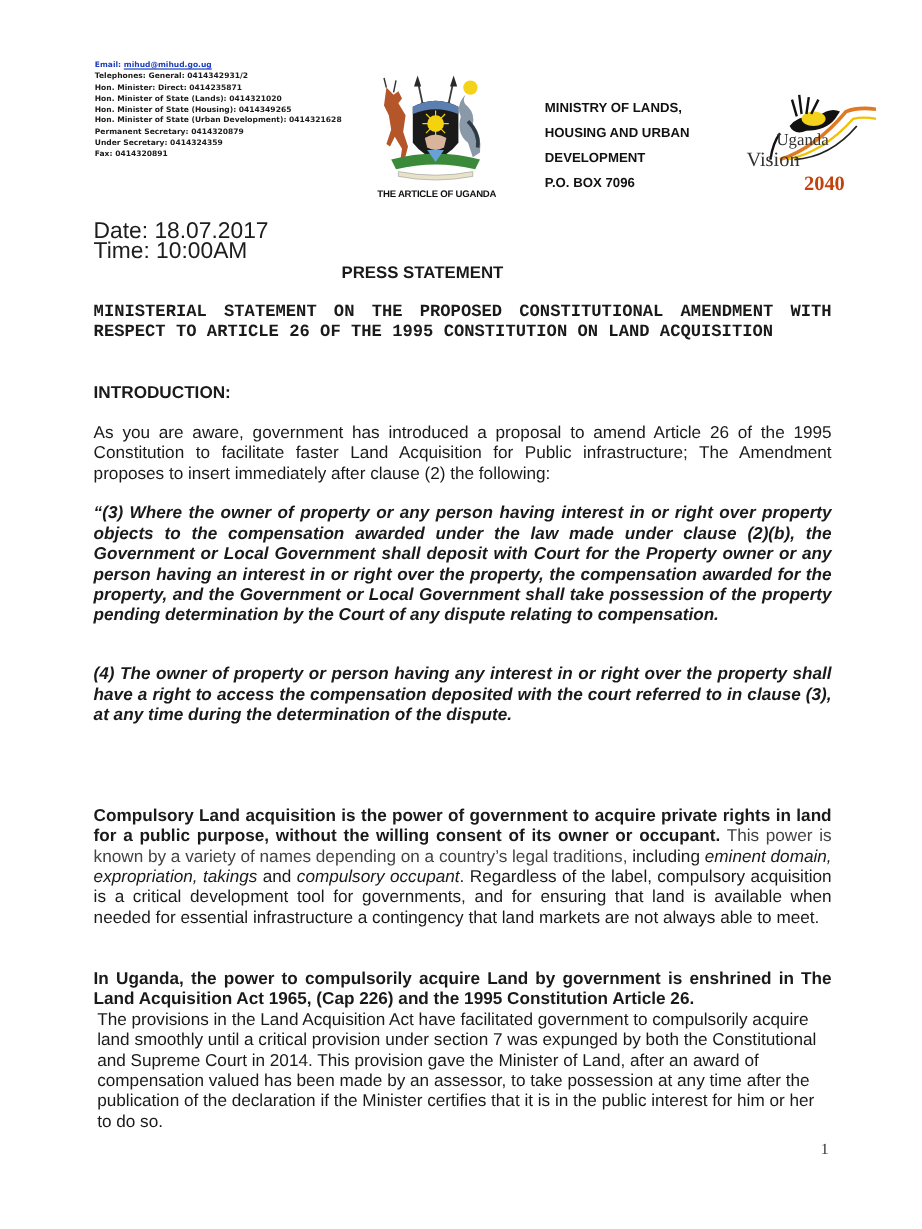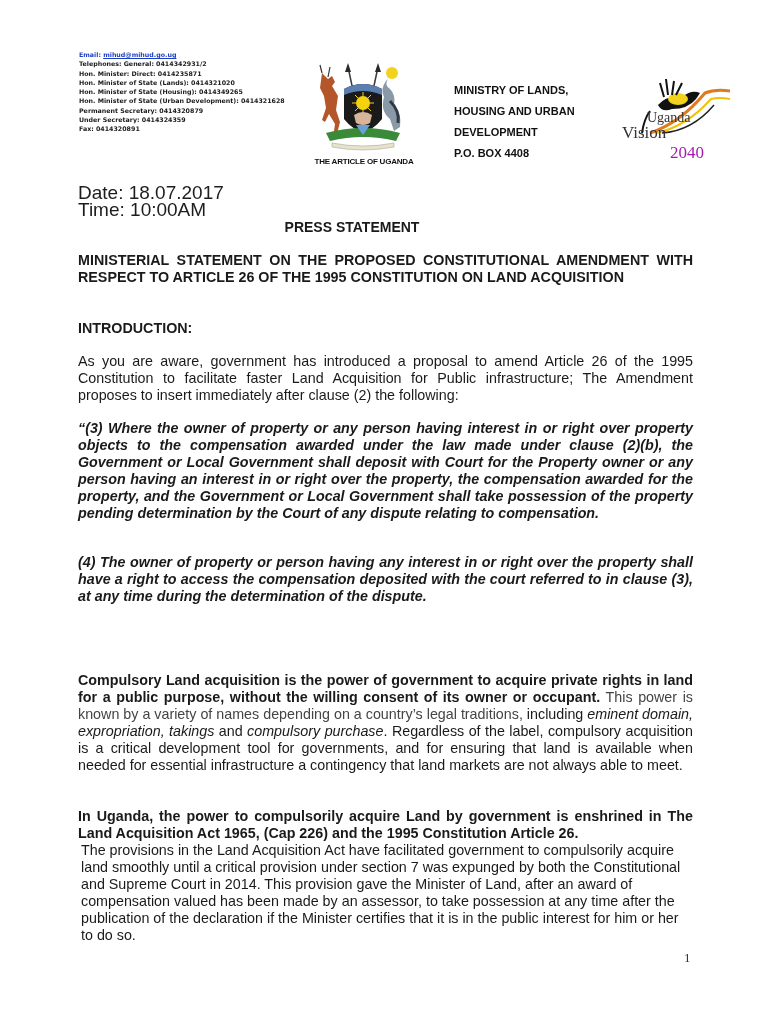--- a/index.html
+++ b/index.html
@@ -21,29 +21,29 @@
   
   .ministry { position: absolute; left: 454px; top: 80px; font-size: 11px; font-weight: bold;
               line-height: 21px; color: #111; }
 
   
   .vision { position: absolute; left: 620px; top: 75px; width: 110px; height: 80px; }
   .vision .uganda { position: absolute; left: 4px; top: 35px; font-family: Liberation Serif, serif;
                     font-size: 14px; color: #333; margin-left: 23px; }
   .vision .vis { position: absolute; left: 2px; top: 48px; font-family: "Liberation Serif", serif;
                  font-size: 17px; color: #333; }
-  .vision .yr { color: #a21caf; font-weight: normal; padding-left: 48px; }
+  .vision .yr { color: #c2410c; font-weight: bold; padding-left: 48px; }
 
   
   .dt { position: absolute; left: 78px; top: 184px; font-size: 19px; line-height: 17px; color: #1d1d1d; }
   .press { position: absolute; left: 0; width: 704px; top: 219px; text-align: center;
            font-size: 14px; font-weight: bold; }
   .block { position: absolute; left: 78px; width: 615px; font-size: 14.3px; line-height: 17px;
            text-align: justify; color: #1a1a1a; }
-  .title { top: 252px; font-weight: bold; text-align-last: auto; }
+  .title { top: 252px; font-weight: bold; text-align-last: auto; font-family: Liberation Mono, monospace; }
   .intro-h { top: 320px; font-weight: bold; }
   .p1 { top: 353px; }
   .q3 { top: 420px; font-weight: bold; font-style: italic; }
   .q4 { top: 554px; font-weight: bold; font-style: italic; }
   .q5 { top: 622px; font-weight: bold; font-style: italic; }
   .cla { top: 672px; }
   .cla b { font-weight: bold; }
   .cla .light { color: #444; }
   .uga { top: 808px; }
   .pagenum { position: absolute; left: 684px; top: 950px; font-family: "Liberation Serif", serif;
@@ -97,21 +97,21 @@
     <path d="M18,70 q37,-10 74,0 l-4,8 q-33,-8 -66,0 z" fill="#3a8a3a"></path>
     <path d="M48,62 l7,10 l7,-10 z" fill="#6aa0d8"></path>
     <path d="M24,80 q31,6 62,0 l0,4 q-31,6 -62,0 z" fill="#e8e2c8" stroke="#999" stroke-width="0.5"></path>
   </svg>
   <div class="seal-caption">THE ARTICLE OF UGANDA</div>
 
   <div class="ministry">
     <div>MINISTRY OF LANDS,</div>
     <div>HOUSING AND URBAN</div>
     <div>DEVELOPMENT</div>
-    <div>P.O. BOX 4408</div>
+    <div>P.O. BOX 7096</div>
   </div>
 
   <div class="vision">
     <svg style="position:absolute;left:20px;top:0;width:90px;height:60px" viewBox="0 0 90 60">
       <path d="M10,58 q30,-10 55,-40 q10,-4 25,-2" stroke="#e07a20" stroke-width="3" fill="none"></path>
       <path d="M16,58 q30,-6 55,-34 q8,-2 19,0" stroke="#f2c200" stroke-width="2" fill="none"></path>
       <path d="M22,58 q30,-2 52,-28" stroke="#222" stroke-width="1.5" fill="none"></path>
       <path d="M18,30 q8,-10 24,-8 q10,-8 18,-4 l-4,6 q-8,10 -24,10 q-10,4 -14,-4 z" fill="#111"></path>
       <ellipse cx="38" cy="24" rx="10" ry="6" fill="#f2d21a"></ellipse>
       <path d="M24,22 l-4,-14 M28,20 l-2,-16 M32,20 l2,-14 M36,20 l6,-12" stroke="#111" stroke-width="2"></path>
@@ -141,21 +141,21 @@
 
   <div class="block q4">(4) The owner of property or person having any interest in or right over the property shall have a right to access the compensation deposited with the court referred to in clause (3), at any time during the determination of the dispute.</div>
 
 
   <div class="block cla">
     <b>Compulsory Land acquisition is the power of government to acquire private rights in land for a public purpose, without the willing consent of its owner or occupant.</b>
     <span class="light">This power is known by a variety of names depending on a country’s legal traditions,</span>
     <span>including</span>
     <i>eminent domain, expropriation, takings</i>
     <span>and</span>
-    <i>compulsory purchase</i><span>. Regardless of the label, compulsory acquisition is a critical development tool for governments, and for ensuring that land is available when needed for essential infrastructure a contingency that land markets are not always able to meet.</span>
+    <i>compulsory occupant</i><span>. Regardless of the label, compulsory acquisition is a critical development tool for governments, and for ensuring that land is available when needed for essential infrastructure a contingency that land markets are not always able to meet.</span>
   </div>
 
   <div class="block uga">
     <b>In Uganda, the power to compulsorily acquire Land by government is enshrined in The Land Acquisition Act 1965, (Cap 226) and the 1995 Constitution Article 26.</b>
     <div style="text-align:left; padding-left:3px;">The provisions in the Land Acquisition Act have facilitated government to compulsorily acquire land smoothly until a critical provision under section 7 was expunged by both the Constitutional and Supreme Court in 2014. This provision gave the Minister of Land, after an award of compensation valued has been made by an assessor, to take possession at any time after the publication of the declaration if the Minister certifies that it is in the public interest for him or her to do so.</div>
   </div>
 
   <div class="pagenum">1</div>
 </div>
 

